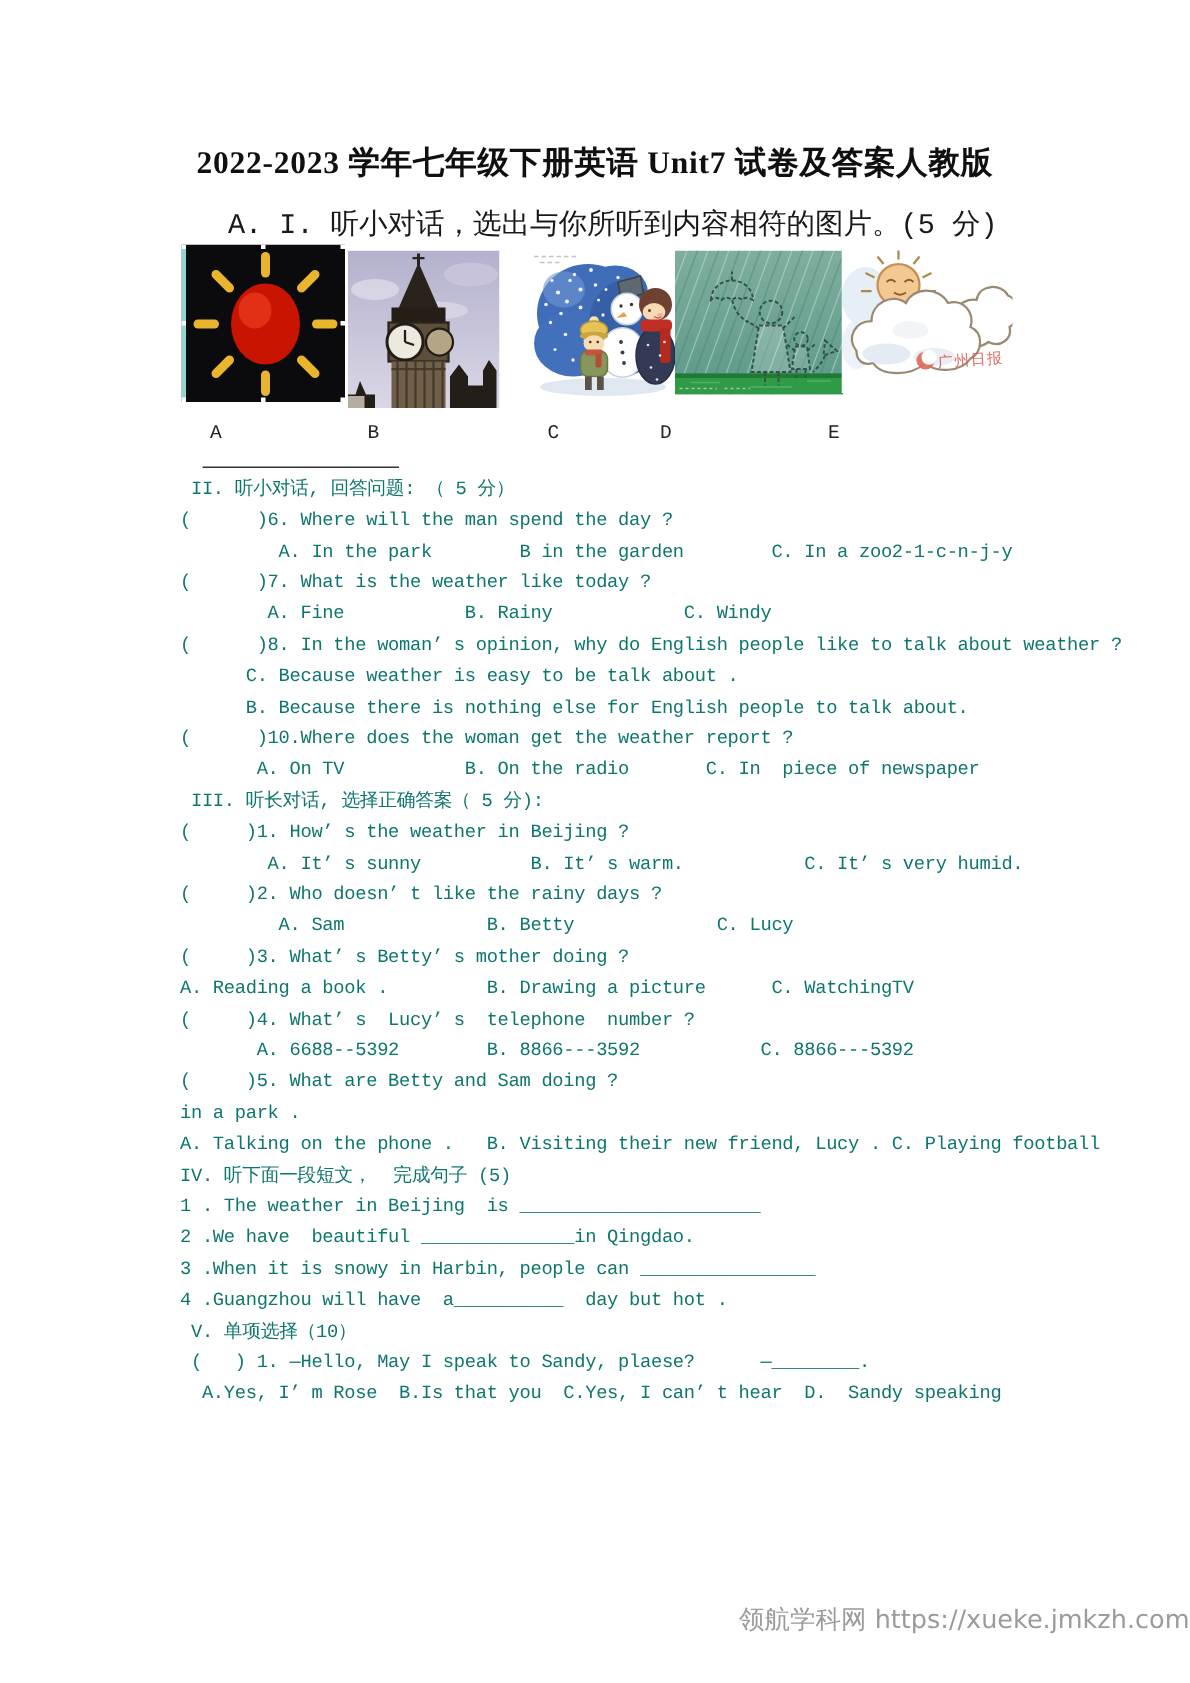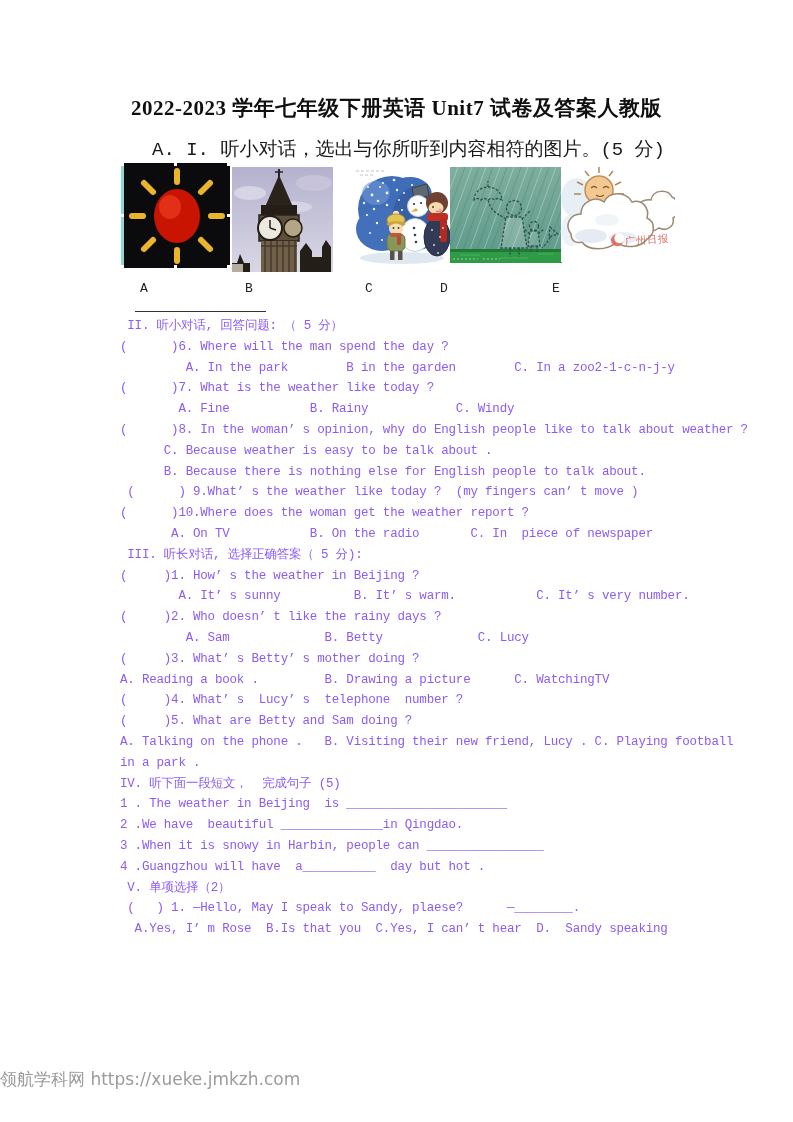--- a/index.html
+++ b/index.html
@@ -7,23 +7,23 @@
         font-family:"Liberation Mono","DejaVu Sans Mono",monospace;color:#1c1c1c;}
   .title{position:absolute;top:94px;left:0;width:100%;text-align:center;
          font-family:"Liberation Serif","DejaVu Serif",serif;font-weight:bold;
          font-size:21px;color:#101010;letter-spacing:0.5px;white-space:pre;}
   .p1-heading{position:absolute;top:136px;left:120px;font-size:19px;white-space:pre;color:#191919;margin-left:32px;}
   .pic{position:absolute;}
   .pic-label{position:absolute;top:281px;font-size:13px;color:#222;}
   .lblA{left:140px;} .lblB{left:245px;} .lblC{left:365px;} .lblD{left:440px;} .lblE{left:552px;}
   .answer-underline{position:absolute;left:135px;top:311px;width:131px;border-top:1.3px solid #333;}
   .body-lines{position:absolute;left:120px;top:316px;font-size:12.5px;line-height:20.8px;
-              letter-spacing:-0.2px;color:#8b5cf6;}
+              letter-spacing:-0.2px;color:#0f766e;}
   .body-lines div{white-space:pre;height:20.8px;}
-  .footer{position:absolute;top:1068px;left:0;width:100%;text-align:left;
+  .footer{position:absolute;top:1068px;left:0;width:100%;text-align:right;
           font-family:"DejaVu Sans","Liberation Sans",sans-serif;font-size:17px;color:#9b9b9b;}
 </style>
 </head>
 <body>
 
 <div class="page">
 
   <div class="title">2022-2023 学年七年级下册英语 Unit7 试卷及答案人教版</div>
 
   <div class="p1-heading">A. I. 听小对话，选出与你所听到内容相符的图片。(5 分)</div>
@@ -282,39 +282,39 @@
 
   <div class="body-lines">
     <div> II. 听小对话, 回答问题: （ 5 分）</div>
     <div>(      )6. Where will the man spend the day ?</div>
     <div>         A. In the park        B in the garden        C. In a zoo2-1-c-n-j-y</div>
     <div>(      )7. What is the weather like today ?</div>
     <div>        A. Fine           B. Rainy            C. Windy</div>
     <div>(      )8. In the woman’ s opinion, why do English people like to talk about weather ?</div>
     <div>      C. Because weather is easy to be talk about .</div>
     <div>      B. Because there is nothing else for English people to talk about.</div>
-    <div> (      ) 9.What’ s the weather like today ?  (my fingers can’ t move )</div>
     <div>(      )10.Where does the woman get the weather report ?</div>
     <div>       A. On TV           B. On the radio       C. In  piece of newspaper</div>
     <div> III. 听长对话, 选择正确答案（ 5 分):</div>
     <div>(     )1. How’ s the weather in Beijing ?</div>
-    <div>        A. It’ s sunny          B. It’ s warm.           C. It’ s very number.</div>
+    <div>        A. It’ s sunny          B. It’ s warm.           C. It’ s very humid.</div>
     <div>(     )2. Who doesn’ t like the rainy days ?</div>
     <div>         A. Sam             B. Betty             C. Lucy</div>
     <div>(     )3. What’ s Betty’ s mother doing ?</div>
     <div>A. Reading a book .         B. Drawing a picture      C. WatchingTV</div>
     <div>(     )4. What’ s  Lucy’ s  telephone  number ?</div>
+    <div>       A. 6688--5392        B. 8866---3592           C. 8866---5392</div>
     <div>(     )5. What are Betty and Sam doing ?</div>
+    <div>in a park .</div>
     <div>A. Talking on the phone .   B. Visiting their new friend, Lucy . C. Playing football</div>
-    <div>in a park .</div>
     <div>IV. 听下面一段短文，  完成句子 (5)</div>
     <div>1 . The weather in Beijing  is ______________________</div>
     <div>2 .We have  beautiful ______________in Qingdao.</div>
     <div>3 .When it is snowy in Harbin, people can ________________</div>
     <div>4 .Guangzhou will have  a__________  day but hot .</div>
-    <div> V. 单项选择（2）</div>
+    <div> V. 单项选择（10）</div>
     <div> (   ) 1. —Hello, May I speak to Sandy, plaese?      —________.</div>
     <div>  A.Yes, I’ m Rose  B.Is that you  C.Yes, I can’ t hear  D.  Sandy speaking</div>
   </div>
 
   <div class="footer">领航学科网 https://xueke.jmkzh.com</div>
 
 </div>
 
 </body></html>

